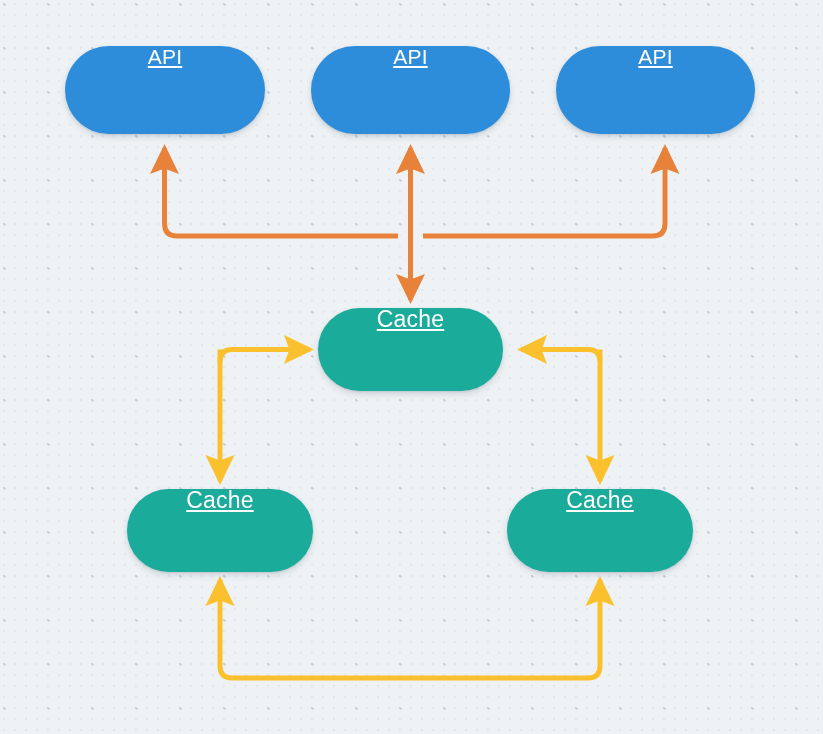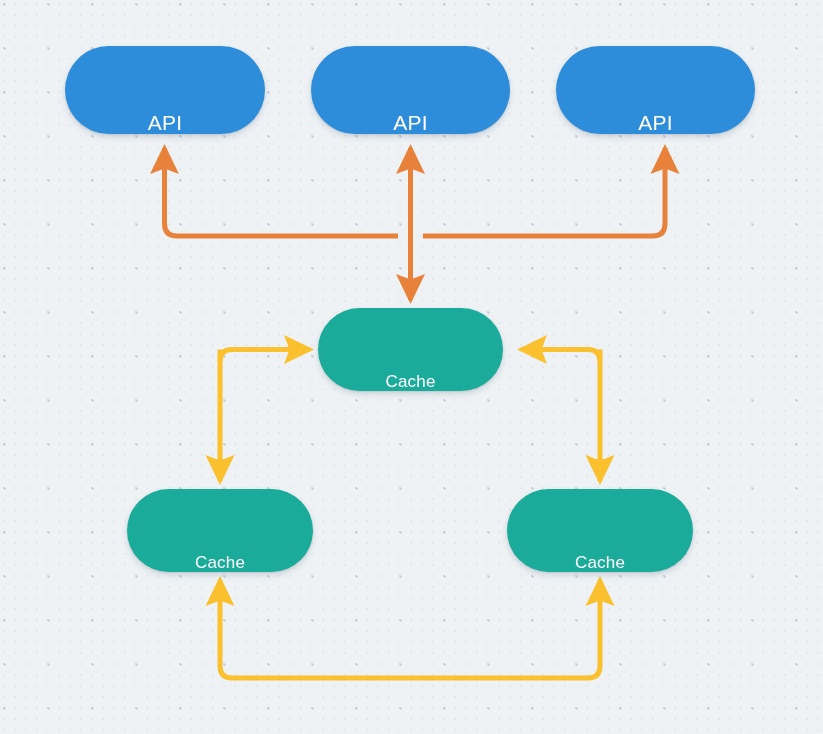--- a/index.html
+++ b/index.html
@@ -26,35 +26,36 @@
     position: absolute;
     left: 0;
     top: 0;
     width: 823px;
     height: 734px;
     pointer-events: none;
   }
   .node {
     position: absolute;
     display: flex;
-    align-items: flex-end;
+    align-items: flex-start;
     justify-content: center;
     border-radius: 999px;
     color: #ffffff;
     letter-spacing: 0.2px;
     box-shadow: 0 3px 6px rgba(40,60,80,0.16), 0 1px 2px rgba(40,60,80,0.10);
     user-select: none;
+    text-decoration: underline;
   }
   .node-api {
     background: #2e8ddb;
     font-size: 21px;
   }
   .node-cache {
     background: #1bab9a;
-    font-size: 17px;
+    font-size: 23px;
   }
   .node-label {
     line-height: 1;
     padding-bottom: 1px;
   }
 </style>
 </head>
 <body>
 
 <div id="canvas">

